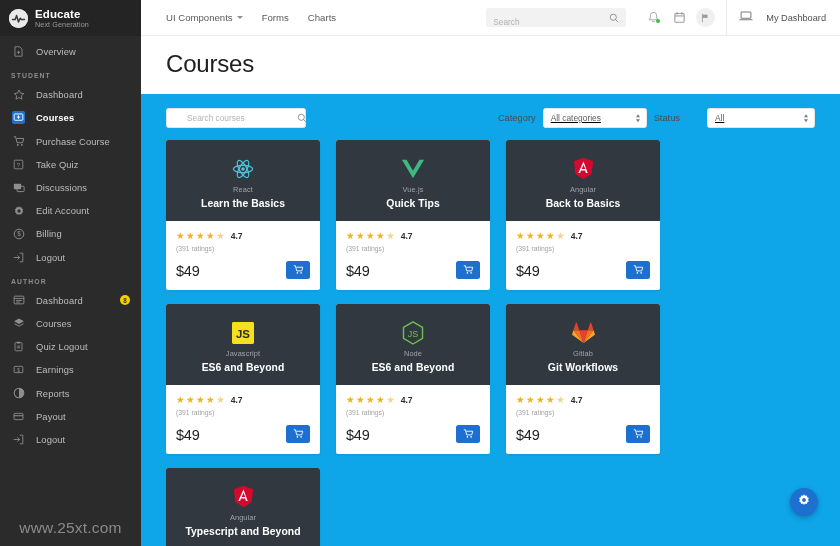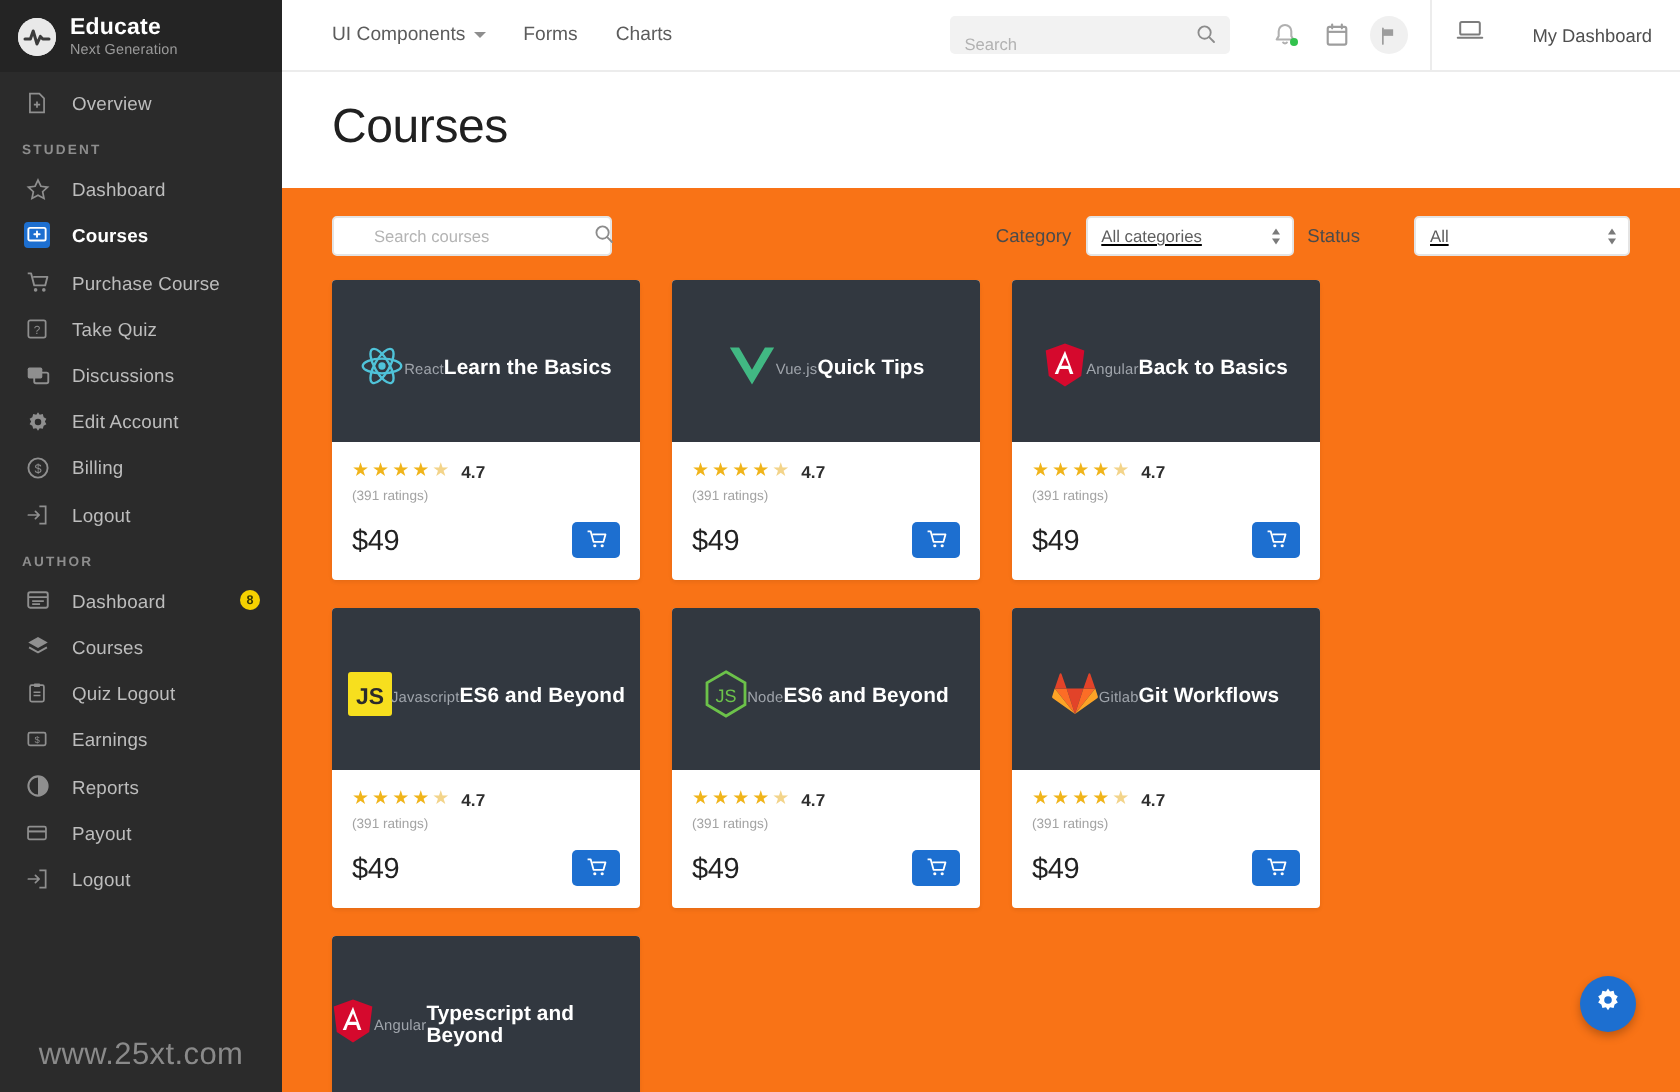--- a/index.html
+++ b/index.html
@@ -54,21 +54,21 @@
     background: #f5d100; color: #3a3a00; font-size: 6.3px; font-weight: bold;
     width: 10px; height: 10px; border-radius: 50%;
     display: flex; align-items: center; justify-content: center;
   }
   .watermark {
     position: absolute; left: 0; bottom: 9px; width: 141px; text-align: center;
     color: #8a8a8a; font-size: 15.5px; letter-spacing: .2px;
   }
 
   
-  .main { flex: 1; height: 546px; position: relative; background: #f97316; overflow: hidden; }
+  .main { flex: 1; height: 546px; position: relative; background: #0ea5e9; overflow: hidden; }
 
   .topbar {
     height: 36px; background: #ffffff; display: flex; align-items: center;
     border-bottom: 1px solid #ececec;
   }
   .topnav { display: flex; align-items: center; gap: 19px; padding-left: 25px; }
   .topnav-item {
     font-size: 9.6px; color: #5c5c5c; display: flex; align-items: center; gap: 4px;
     cursor: pointer;
   }
@@ -90,21 +90,21 @@
   .ticon svg { display: block; }
   .dot-green {
     position: absolute; top: 8px; right: 6px; width: 4px; height: 4px;
     background: #32c24d; border-radius: 50%;
   }
   .flag-circle {
     width: 19px; height: 19px; border-radius: 50%; background: #f0f0f0;
     display: flex; align-items: center; justify-content: center;
   }
   .topbar-sep { width: 1px; height: 36px; background: #ececec; margin: 0 12px 0 8px; }
-  .mydash { display: flex; align-items: center; gap: 24px; padding-right: 14px; cursor: pointer; text-align: center; }
+  .mydash { display: flex; align-items: center; gap: 13px; padding-right: 14px; cursor: pointer; text-align: center; }
   .mydash-label { font-size: 9.2px; color: #4f4f4f; }
 
   .page-head { background: #ffffff; padding: 14px 0 16px 25px; }
   .page-title { font-size: 24px; color: #202020; font-weight: normal; letter-spacing: -.2px; }
 
   .content { padding: 0 21px; }
 
   .filters {
     display: flex; align-items: center; padding: 14px 4px 12px 4px;
   }
@@ -136,21 +136,21 @@
   .spin i.up { border-bottom: 3.2px solid #7a7a7a; }
   .spin i.dn { border-top: 3.2px solid #7a7a7a; }
 
   
   .grid { display: flex; flex-wrap: wrap; gap: 14px 16px; padding: 0 4px; }
   .card {
     width: 154px; background: #ffffff; border-radius: 2px;
     box-shadow: 0 1px 2px rgba(0,0,0,.08); overflow: hidden;
   }
   .card-hero {
-    height: 81px; background: #323840; display: flex; flex-direction: row;
+    height: 81px; background: #323840; display: flex; flex-direction: column;
     align-items: center; justify-content: center; padding-top: 4px;
   }
   .hero-logo { height: 24px; display: flex; align-items: center; justify-content: center; }
   .hero-tech { color: #9fa4ab; font-size: 7.4px; margin-top: 4px; letter-spacing: .1px; }
   .hero-title { color: #ffffff; font-size: 10.4px; font-weight: bold; margin-top: 4px; letter-spacing: .05px; }
   .card-body { padding: 10px 10px 11px 10px; }
   .rating-row { display: flex; align-items: center; gap: 6px; }
   .stars { display: flex; gap: 1.5px; }
   .star { font-size: 9.5px; line-height: 1; color: #f0b41a; }
   .star.half { color: #f3d48a; }

